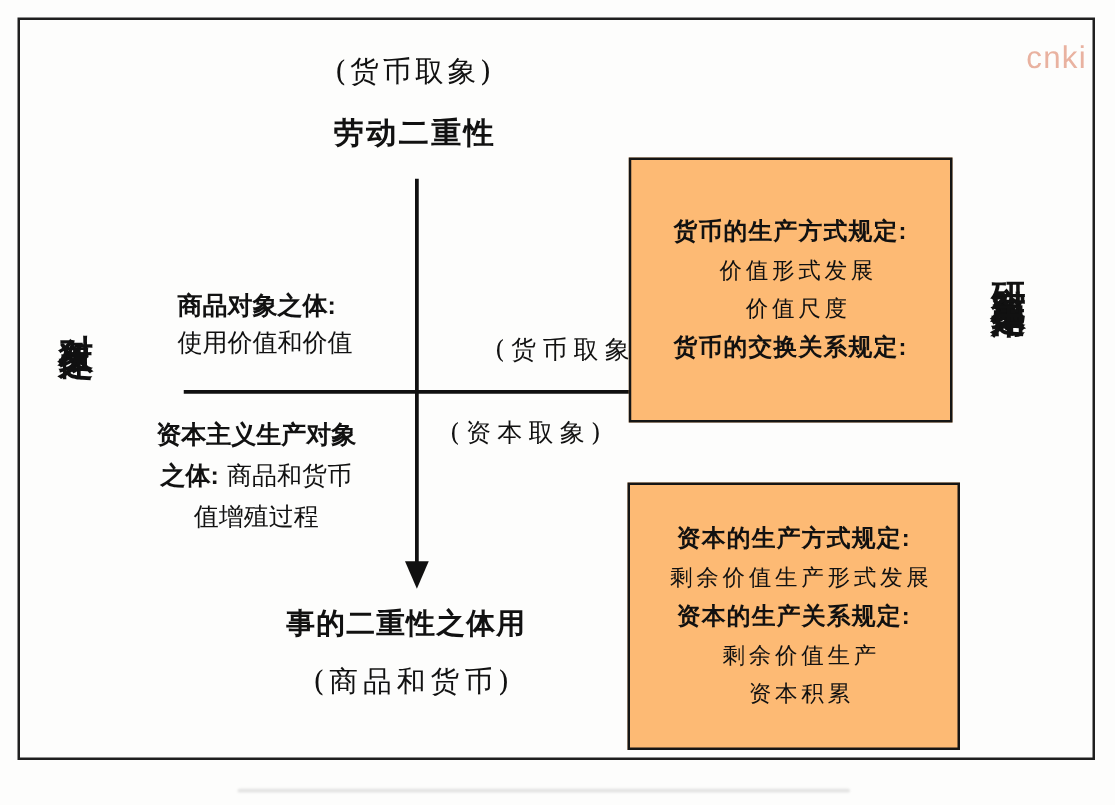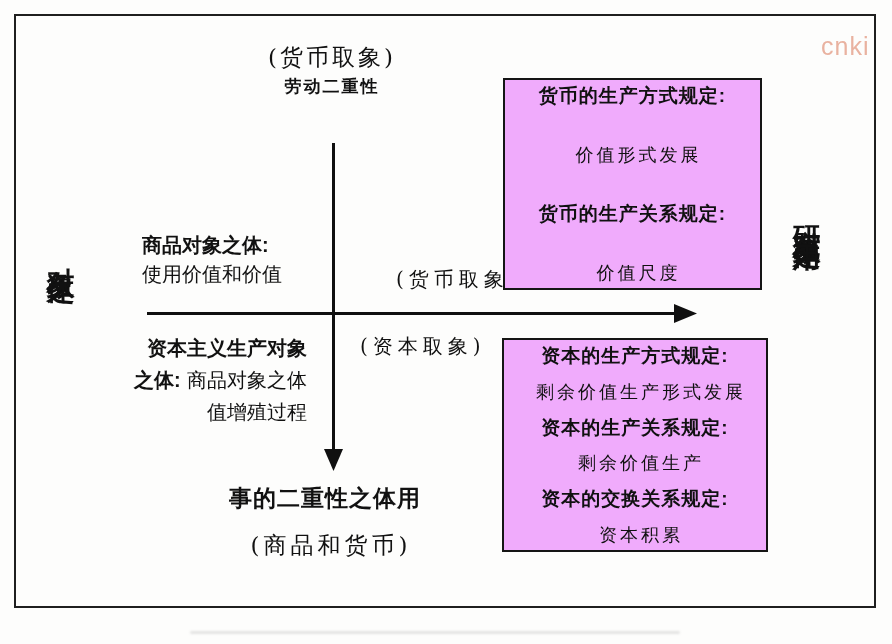--- a/index.html
+++ b/index.html
@@ -20,30 +20,30 @@
   .vtext{
     writing-mode:vertical-rl;text-orientation:upright;
     letter-spacing:3px;line-height:1;
   }
   .watermark{
     font-size:25px;font-weight:400;letter-spacing:1px;
     color:var(--watermark-color,#e9b2a0);
     font-family:"Liberation Sans", sans-serif;
   }
   .taiji{left:227px;top:42px;width:210px;font-size:23px;letter-spacing:3px;}
-  .laodong{left:237px;top:75px;width:190px;font-size:17px;letter-spacing:2px;font-family:Liberation Mono, monospace;}
+  .laodong{left:237px;top:90px;width:190px;font-size:24px;letter-spacing:2px;font-family:Liberation Mono, monospace;}
   .left-title{left:46px;top:245px;font-size:28px;}
   .right-title{left:792px;top:204px;font-size:28px;}
   .commodity{left:142px;top:231px;width:190px;font-size:20px;line-height:29px;}
-  .capitalist{left:103px;top:332px;width:204px;font-size:20px;line-height:32px;text-align:right;}
+  .capitalist{left:103px;top:332px;width:204px;font-size:20px;line-height:32px;}
   .take-money{left:360px;top:266px;font-size:20px;letter-spacing:5px;margin-left:36px;}
   .take-capital{left:360px;top:333px;font-size:20px;letter-spacing:5px;}
   .qbox{
-    border:2px solid #151515;background:#f0abfc;
-    display:flex;flex-direction:column;justify-content:space-between;
+    border:2px solid #151515;background:#fdba74;
+    display:flex;flex-direction:column;justify-content:center;margin-top:48px;
   }
   .money-box{left:503px;top:78px;width:255px;height:208px;}
   .capital-box{left:502px;top:338px;width:262px;height:210px;}
   .qbox .row-label{font-size:19px;font-weight:bold;text-align:center;line-height:31px;letter-spacing:1px;}
   .qbox .row-value{font-size:18px;font-family:"DejaVu Serif", serif;text-align:center;line-height:31px;letter-spacing:3px;padding-left:12px;}
   .bottom-title{left:221px;top:483px;width:200px;font-size:23px;letter-spacing:1px;text-align:right;}
   .bottom-sub{left:231px;top:530px;width:200px;font-size:23px;letter-spacing:4px;}
   .arrow-layer{left:0;top:0;pointer-events:none;}
   .scan-smudge{
     left:190px;top:631px;width:490px;height:3px;
@@ -74,41 +74,40 @@
 
 <div class="abs right-title hei vtext">研究对象之体用</div>
 
 <div class="abs commodity">
   <div class="hei">商品对象之体:</div>
   <div class="kai">使用价值和价值</div>
 </div>
 
 <div class="abs capitalist center">
   <div class="hei">资本主义生产对象</div>
-  <div><span class="hei">之体:</span><span class="kai"> 商品对象之体</span></div>
+  <div><span class="hei">之体:</span><span class="kai"> 商品和货币</span></div>
   <div class="kai">值增殖过程</div>
 </div>
 
 <div class="abs take-money kai">(货币取象)</div>
 
 <div class="abs take-capital kai">(资本取象)</div>
 
 <div class="abs qbox money-box">
   <div class="row-label">货币的生产方式规定:</div>
   <div class="row-value">价值形式发展</div>
-  <div class="row-label">货币的生产关系规定:</div>
   <div class="row-value">价值尺度</div>
+  <div class="row-label">货币的交换关系规定:</div>
 </div>
 
 <div class="abs qbox capital-box">
   <div class="row-label">资本的生产方式规定:</div>
   <div class="row-value">剩余价值生产形式发展</div>
   <div class="row-label">资本的生产关系规定:</div>
   <div class="row-value">剩余价值生产</div>
-  <div class="row-label">资本的交换关系规定:</div>
   <div class="row-value">资本积累</div>
 </div>
 
 <div class="abs bottom-title hei center">事的二重性之体用</div>
 
 <div class="abs bottom-sub kai center">(商品和货币)</div>
 
 <div class="abs scan-smudge"></div>
 
 </body></html>

